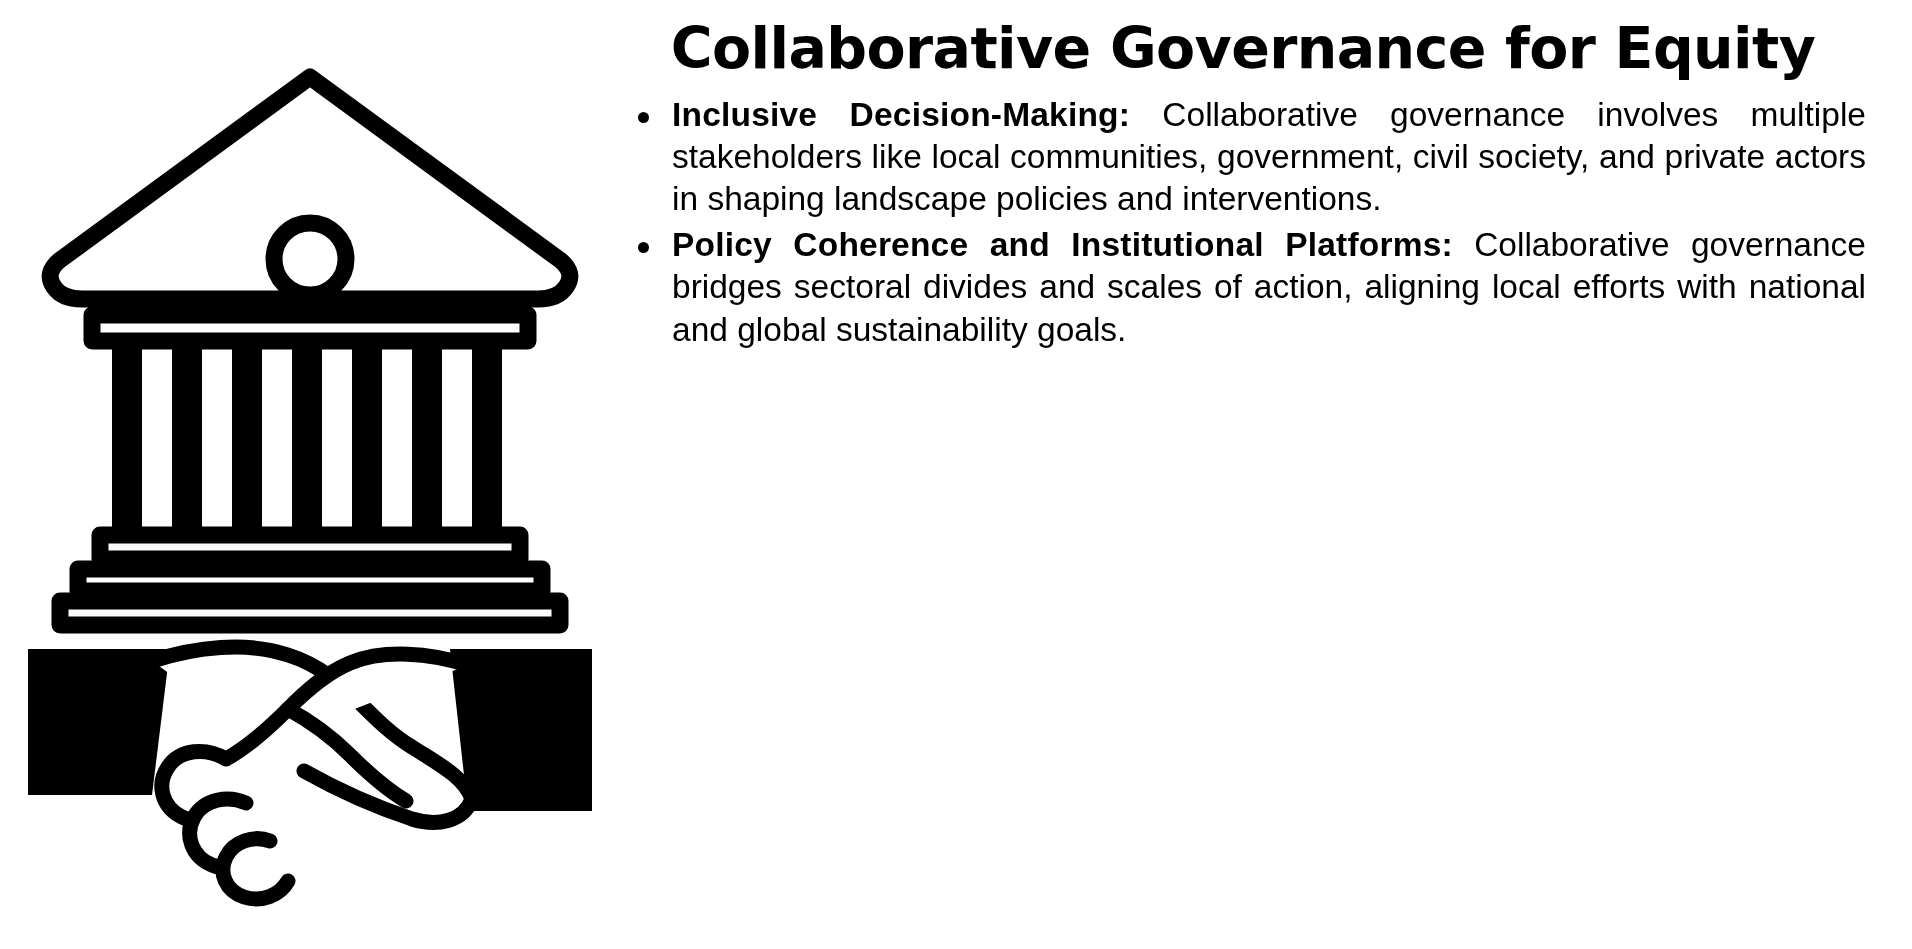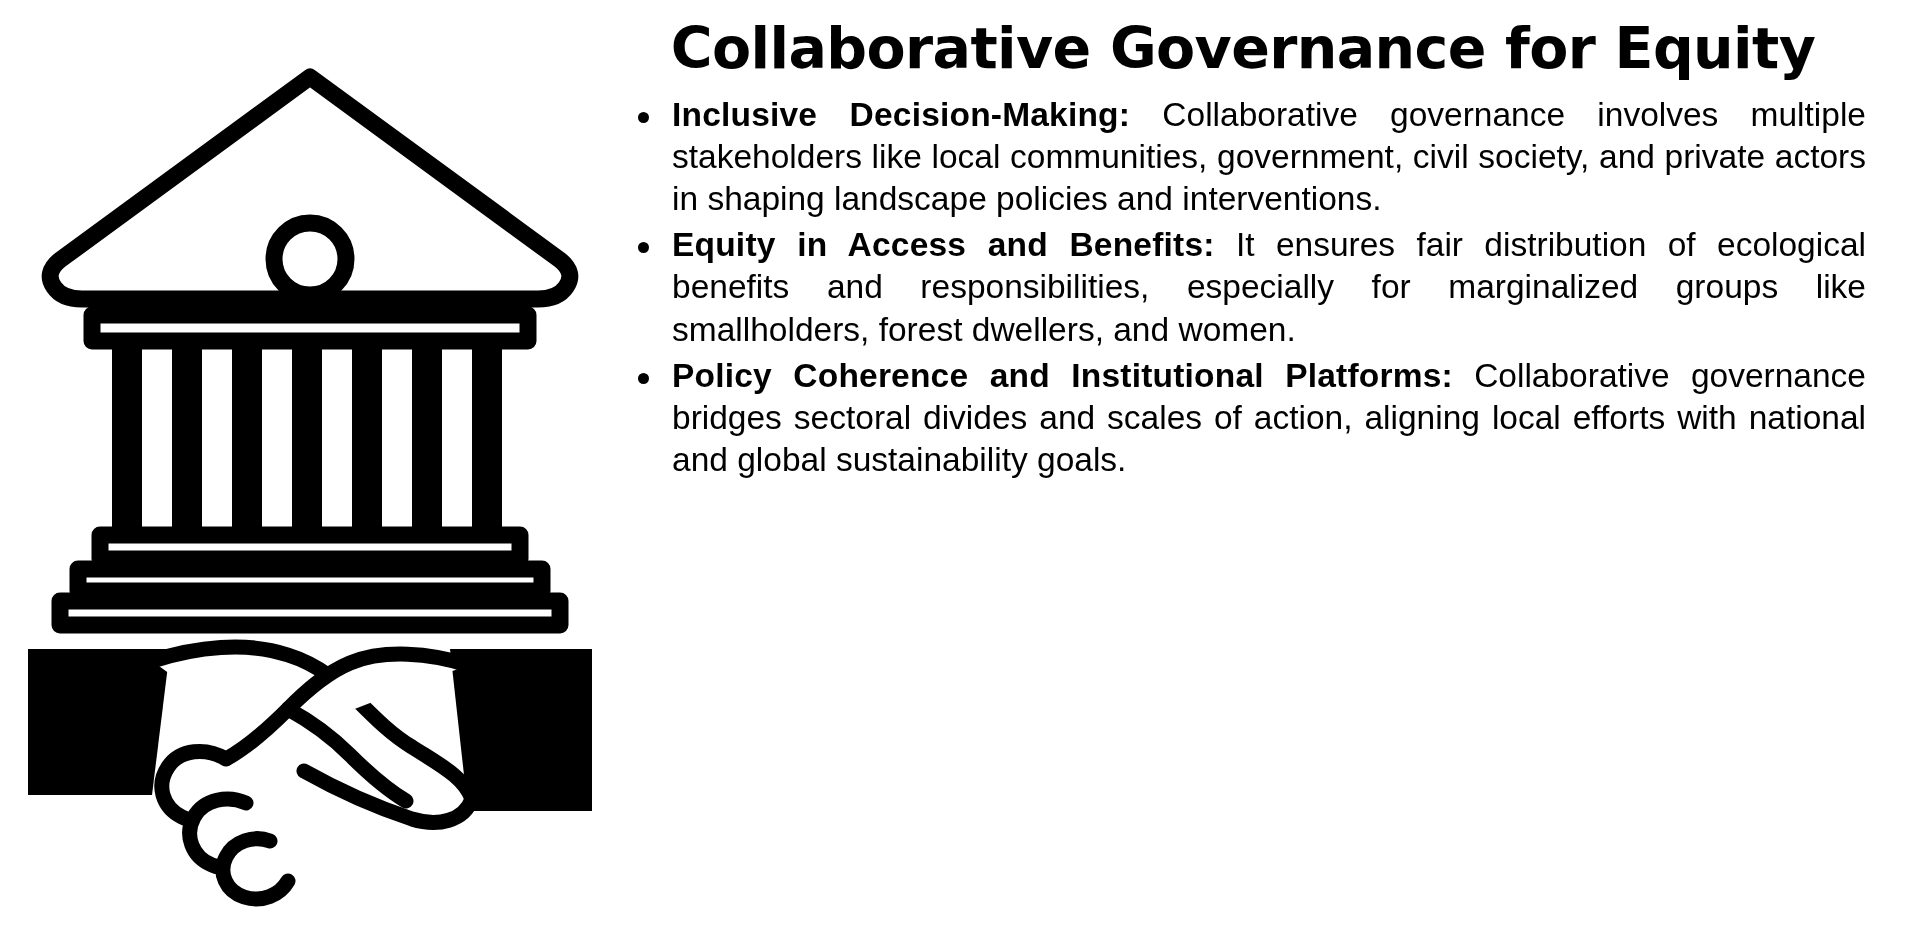--- a/index.html
+++ b/index.html
@@ -150,21 +150,18 @@
   </div>
 
   <div class="text-col">
     <h1 class="title">Collaborative Governance for Equity</h1>
 
     <ul class="bullets">
       <li>
         <span class="lead">Inclusive Decision-Making:</span><span class="body-text"> Collaborative governance involves multiple stakeholders like local communities, government, civil society, and private actors in shaping landscape policies and interventions.</span>
       </li>
       <li>
-        <span class="lead">Equity in Access and Benefits:</span><span class="body-text"> It ensures fair distribution of ecological benefits and responsibilities, especially for marginalized groups like smallholders, forest dwellers, and women.</span>
-      </li>
-      <li>
         <span class="lead">Policy Coherence and Institutional Platforms:</span><span class="body-text"> Collaborative governance bridges sectoral divides and scales of action, aligning local efforts with national and global sustainability goals.</span>
       </li>
     </ul>
   </div>
 
 </div>
 
 </body></html>

